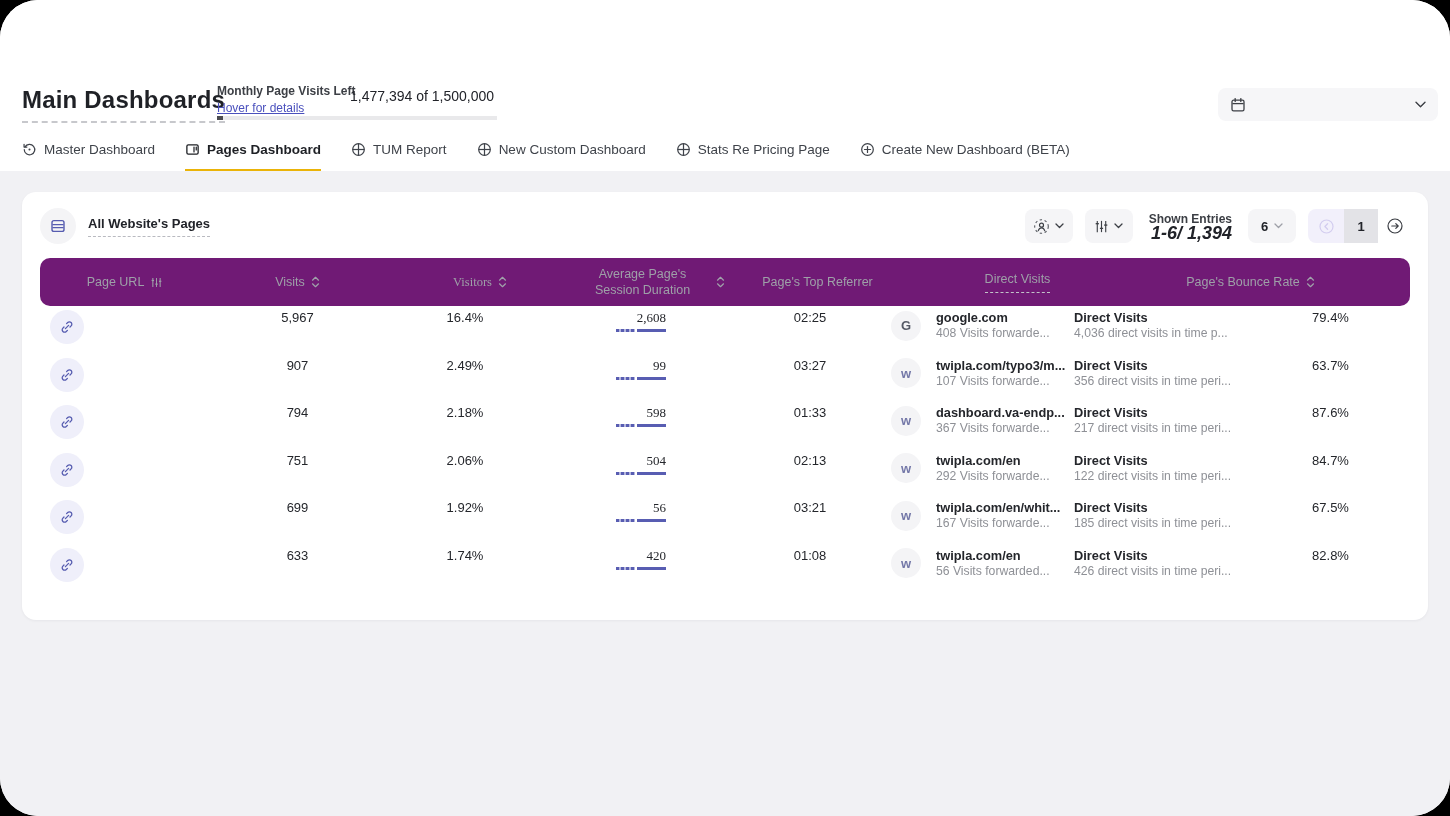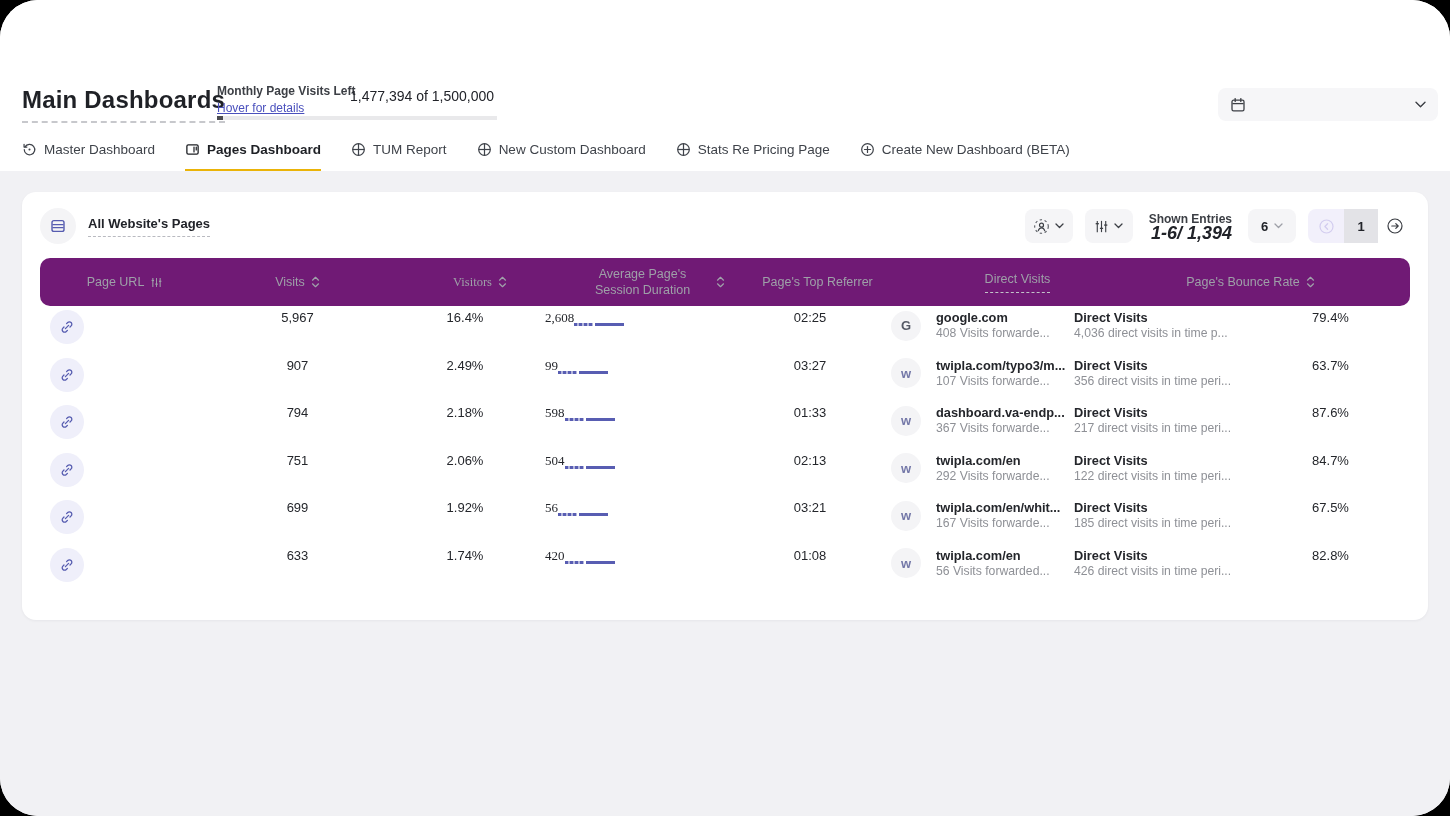--- a/index.html
+++ b/index.html
@@ -62,21 +62,21 @@
   .c1{width:170px;} .c2{width:175px;} .c3{width:160px;} .c4{width:190px;font-family:Liberation Serif, serif;}
   .c5{width:150px;} .c6{width:185px;} .c7{width:215px;} .c8{flex:1; padding-right:34px;}
 
   .tbody { margin:0 18px; }
   .row { display:flex; align-items:flex-start; height:47.5px; }
   .cell { font-size:13px; color:#24262b; }
   .td-center { display:flex; justify-content:center; }
   .url-cell { display:flex; align-items:center; }
   .link-circle { width:34px; height:34px; margin-left:10px; border-radius:50%; background:#efeffa;
                  display:flex; align-items:center; justify-content:center; cursor:pointer; }
-  .visitors-cell { display:flex; align-items:flex-end; padding-right:69px; }
+  .visitors-cell { display:flex; flex-direction:column; align-items:flex-end; padding-right:69px; }
   .visitors-cell .num { font-size:13px; color:#24262b; }
   .vbar { width:50px; height:3px; margin-top:3px; display:flex; gap:2px; }
   .vbar .seg1 { width:19px; height:100%; background:repeating-linear-gradient(90deg,#585db2 0 3px, rgba(88,93,178,.45) 3px 5px); }
   .vbar .seg2 { flex:1; height:100%; background:#585db2; }
   .ref-cell { display:flex; align-items:center; gap:15px; padding-left:6px; }
   .fav-circle { width:30px; height:30px; border-radius:50%; background:#f4f4f6; display:flex;
                 align-items:center; justify-content:center; font-size:13px; font-weight:700; flex:none; }
   .fav-g { color:#555a66; } .fav-w { color:#7478a8; }
   .two-line .l1 { font-size:12.8px; font-weight:700; color:#24262b; line-height:15px; white-space:nowrap; }
   .two-line .l2 { font-size:12.2px; color:#8e9096; line-height:15px; white-space:nowrap; }

